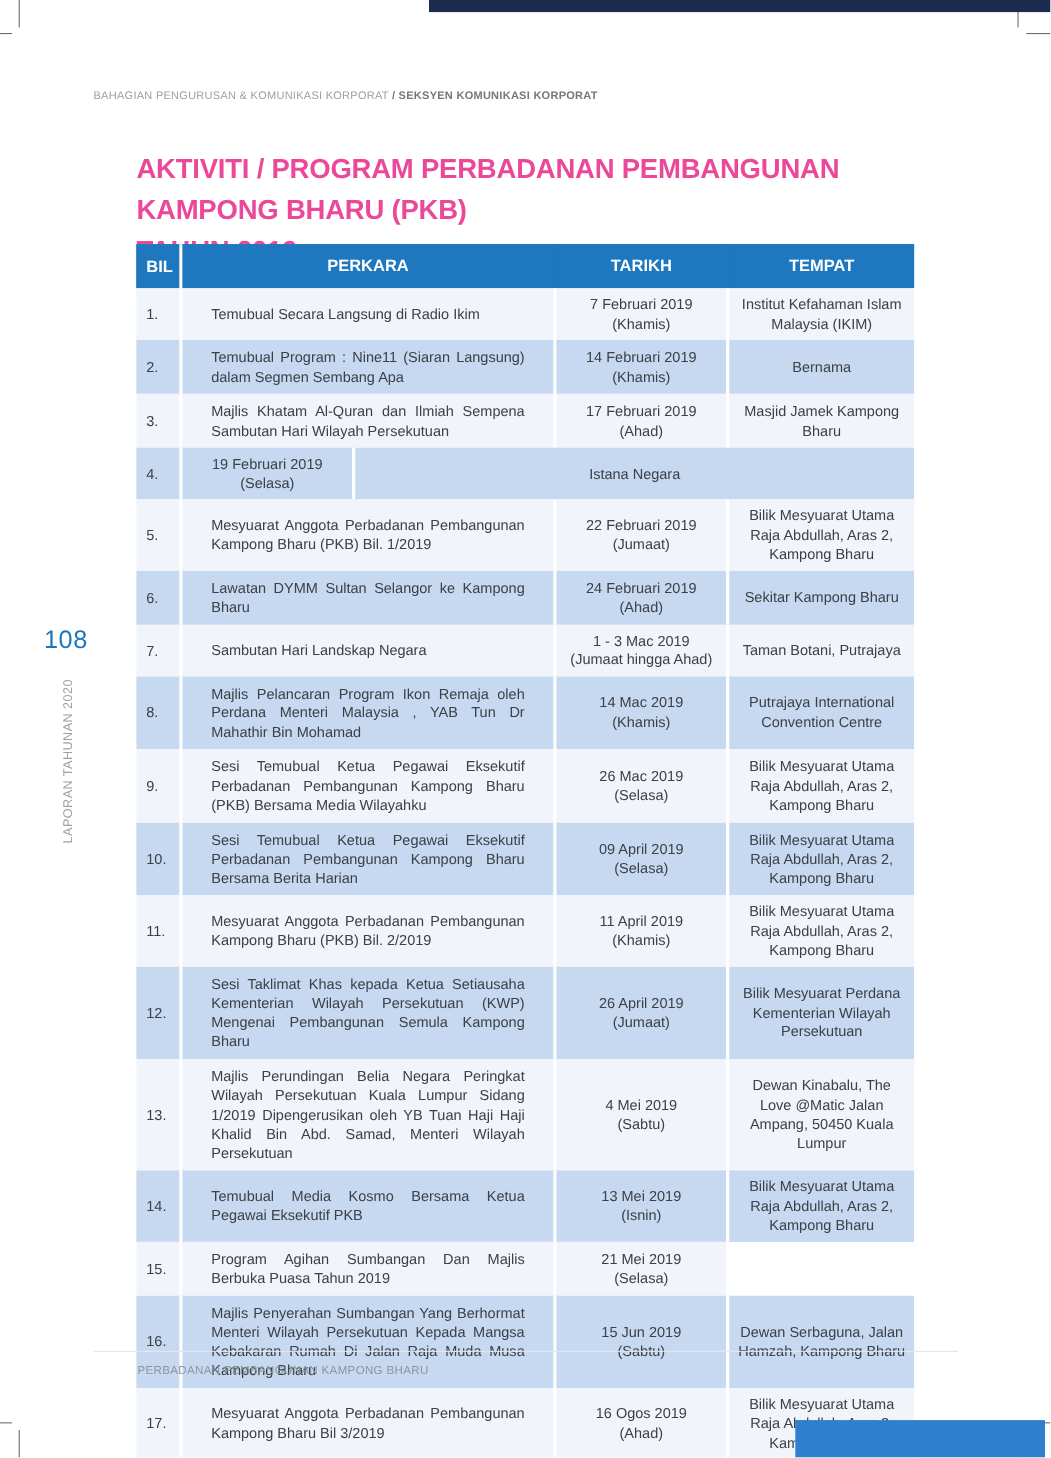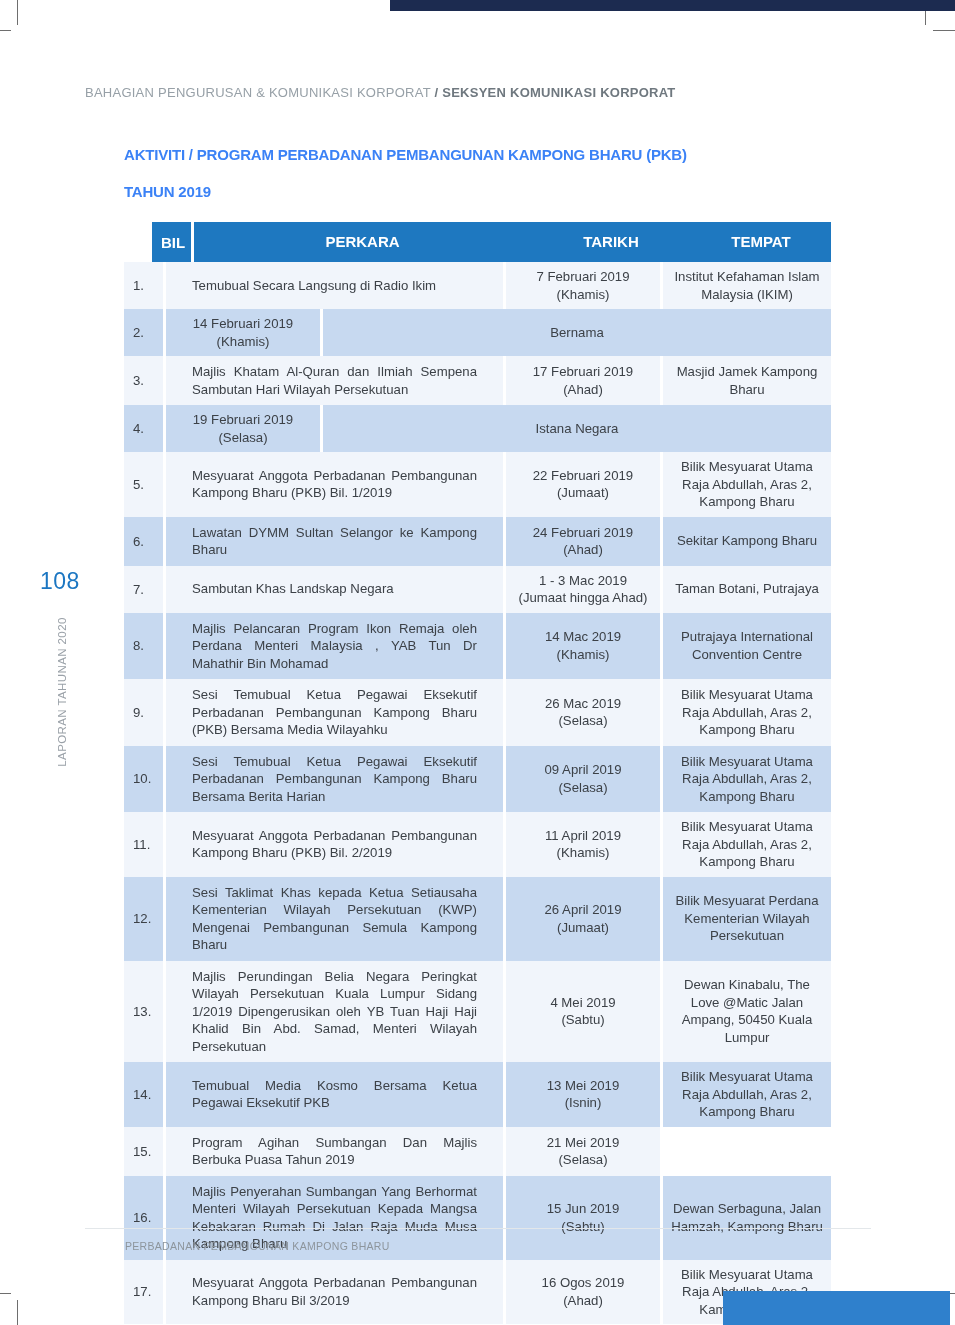--- a/index.html
+++ b/index.html
@@ -14,44 +14,44 @@
   .mark{position:absolute;background:#6e6e6e;}
   .mark.v{width:1px;height:25px;}
   .mark.h{height:1px;}
 
   
   .bleed-top{position:absolute;left:390px;top:0;width:565px;height:11px;background:#1c2b50;z-index:5;}
   .bleed-bottom{position:absolute;left:723px;top:1291px;width:227px;height:34px;background:#2f80cc;z-index:5;}
 
   
   .runhead{
-    position:absolute;left:85px;top:72px;font-size:13px;letter-spacing:.25px;
+    position:absolute;left:85px;top:72px;font-size:10px;letter-spacing:.25px;
     color:#97a0a7;white-space:nowrap;
   }
   .runhead b{color:#6f787f;font-weight:bold;}
 
   
   .title{
     position:absolute;left:124px;top:136px;width:720px;margin:0;
-    color:#3b82f6;font-size:15px;font-weight:bold;line-height:37px;letter-spacing:-0.2px;
+    color:#ec4899;font-size:25px;font-weight:bold;line-height:37px;letter-spacing:-0.2px;
   }
 
   
   .pagenum{
     position:absolute;left:40px;top:568px;color:#1b76c2;
     font-size:23px;letter-spacing:0.5px;
   }
   .spine{
     position:absolute;left:62px;top:692px;transform:translate(-50%,-50%) rotate(-90deg);
     transform-origin:center;white-space:nowrap;color:#9aa1a8;font-size:11.5px;letter-spacing:.4px;
   }
 
   
   .table{position:absolute;left:124px;top:222px;width:707px;font-size:13.2px;color:#3c4147;}
-  .thead{display:flex;background:#1e78c0;color:#ffffff;font-weight:bold;font-size:15px;height:40px;margin-left:28px;}
+  .thead{display:flex;background:#1e78c0;color:#ffffff;font-weight:bold;font-size:15px;height:40px;}
   .thead .cell{display:flex;align-items:center;justify-content:center;}
   .thead .cell.bil{justify-content:flex-start;padding-left:9px;}
   .trow{display:flex;}
   .trow.odd .cell{background:#f1f5fb;}
   .trow.even .cell{background:#c7d9f0;}
   .cell{box-sizing:border-box;}
   .cell.bil{width:42px;border-right:3px solid #fff;display:flex;align-items:center;padding-left:9px;}
   .cell.perkara{
     width:340px;border-right:3px solid #fff;display:flex;align-items:center;
     padding:7px 26px;text-align:justify;line-height:17.5px;
@@ -110,20 +110,21 @@
     <div id="table-body">
         <div class="trow odd">
           <div class="cell bil">1.</div>
           <div class="cell perkara">Temubual Secara Langsung di Radio Ikim</div>
           <div class="cell tarikh">7 Februari 2019
 (Khamis)</div>
           <div class="cell tempat">Institut Kefahaman Islam Malaysia (IKIM)</div>
         </div>
         <div class="trow even">
           <div class="cell bil">2.</div>
+          <div class="cell perkara">Temubual Program : Nine11 (Siaran Langsung) dalam Segmen Sembang Apa</div>
           <div class="cell tarikh">14 Februari 2019
 (Khamis)</div>
           <div class="cell tempat">Bernama</div>
         </div>
         <div class="trow odd">
           <div class="cell bil">3.</div>
           <div class="cell perkara">Majlis Khatam Al-Quran dan Ilmiah Sempena Sambutan Hari Wilayah Persekutuan</div>
           <div class="cell tarikh">17 Februari 2019
 (Ahad)</div>
           <div class="cell tempat">Masjid Jamek Kampong Bharu</div>
@@ -143,21 +144,21 @@
         </div>
         <div class="trow even">
           <div class="cell bil">6.</div>
           <div class="cell perkara">Lawatan DYMM Sultan Selangor ke Kampong Bharu</div>
           <div class="cell tarikh">24 Februari 2019
 (Ahad)</div>
           <div class="cell tempat">Sekitar Kampong Bharu</div>
         </div>
         <div class="trow odd">
           <div class="cell bil">7.</div>
-          <div class="cell perkara">Sambutan Khas Landskap Negara</div>
+          <div class="cell perkara">Sambutan Hari Landskap Negara</div>
           <div class="cell tarikh">1 - 3 Mac 2019
 (Jumaat hingga Ahad)</div>
           <div class="cell tempat">Taman Botani, Putrajaya</div>
         </div>
         <div class="trow even">
           <div class="cell bil">8.</div>
           <div class="cell perkara">Majlis Pelancaran Program Ikon Remaja oleh Perdana Menteri Malaysia , YAB Tun Dr Mahathir Bin Mohamad</div>
           <div class="cell tarikh">14 Mac 2019
 (Khamis)</div>
           <div class="cell tempat">Putrajaya International Convention Centre</div>

